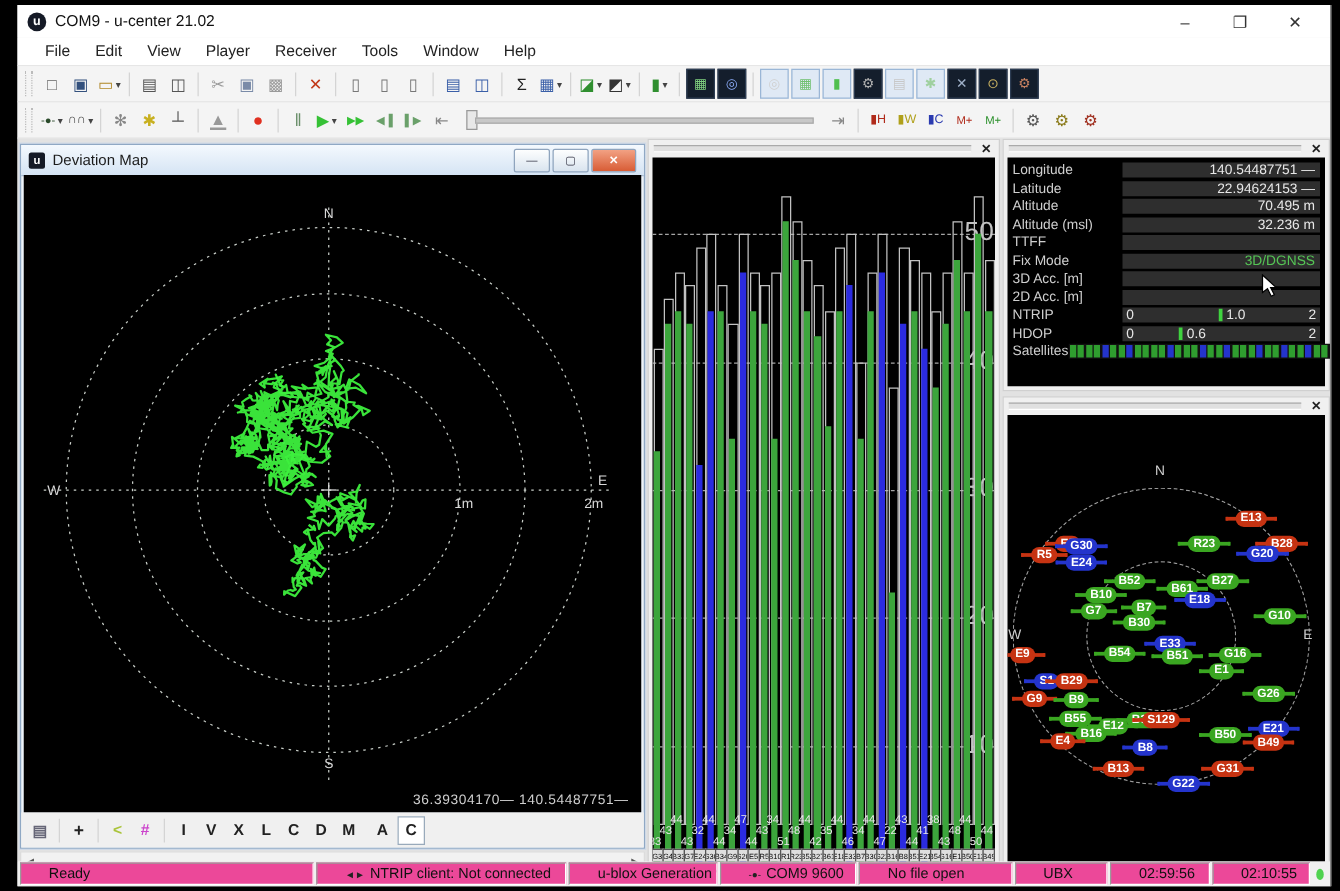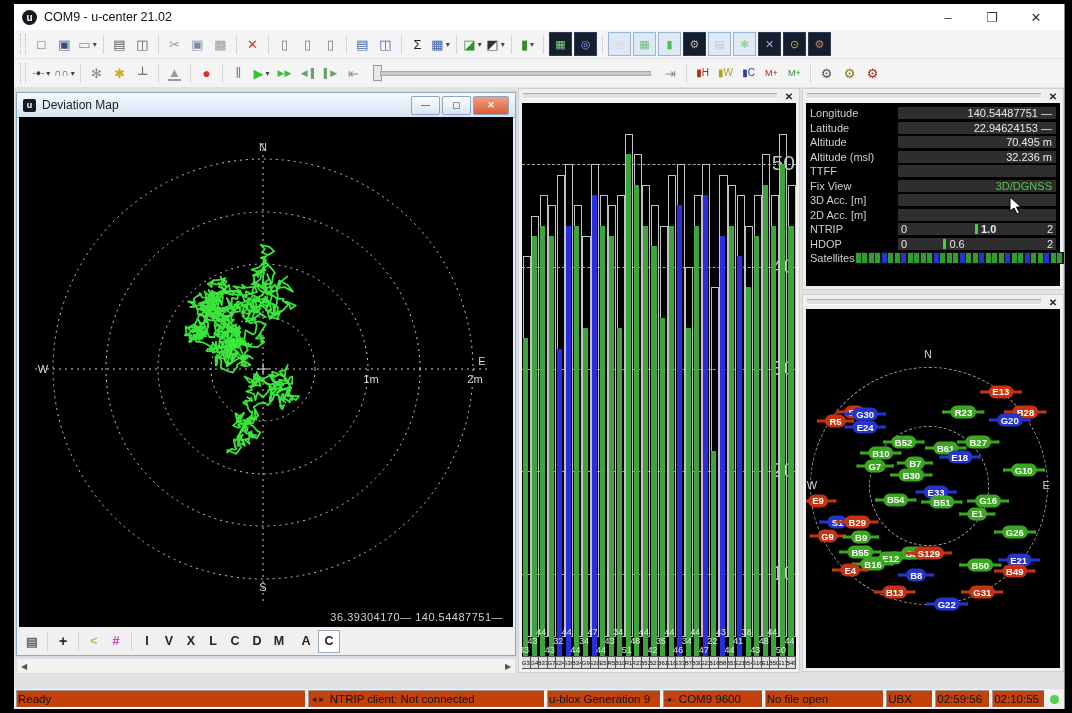--- a/index.html
+++ b/index.html
@@ -85,41 +85,51 @@
     display:flex;align-items:center;justify-content:center;}
   .sat::before,.sat::after{content:"";position:absolute;width:8px;height:3px;background:inherit;top:5px;}
   .sat::before{left:-8px;border-left:2px solid;border-color:inherit;}
   .sat::after{right:-8px;border-right:2px solid;border-color:inherit;}
   .sat span{font-size:9.5px;font-weight:bold;color:#fff;line-height:1;}
   .sat.red{background:#c63312;border-color:#c63312;}
   .sat.green{background:#3aa621;border-color:#3aa621;}
   .sat.blue{background:#2434cc;border-color:#2434cc;}
   
   #statusbar{height:20px;background:#f0f0f0;display:flex;align-items:center;padding:0 2px;gap:2px;}
-  .seg{height:16px;border:1px solid;border-color:#9b9b9b #fff #fff #9b9b9b;background:#c2410c;
-    font-size:11.5px;color:#111;display:flex;align-items:center;padding:0 1px;white-space:nowrap;overflow:hidden;}
+  .seg{height:16px;border:1px solid;border-color:#9b9b9b #fff #fff #9b9b9b;background:#ec4899;
+    font-size:11.5px;color:#111;display:flex;align-items:center;padding:0 22px;white-space:nowrap;overflow:hidden;}
   .plug{font-size:8px;margin-right:4px;color:#222;}
   #statusdot{width:9px;height:9px;border-radius:50%;background:#4fd24f;margin:0 3px;}
   #cursor{position:absolute;z-index:50;}
 </style>
 </head>
 <body>
 
 <div id="app">
 
   <div id="titlebar">
     <div id="applogo">u</div>
     <div id="apptitle">COM9 - u-center 21.02</div>
     <div id="wincontrols">
       <div class="wbtn">–</div>
       <div class="wbtn">❐</div>
       <div class="wbtn">✕</div>
     </div>
   </div>
 
+  <div id="menubar">
+      <span class="mitem">File</span>
+      <span class="mitem">Edit</span>
+      <span class="mitem">View</span>
+      <span class="mitem">Player</span>
+      <span class="mitem">Receiver</span>
+      <span class="mitem">Tools</span>
+      <span class="mitem">Window</span>
+      <span class="mitem">Help</span>
+    </div>
   <div id="toolbar1" class="toolbar">
       <span class="grip"></span>
       <span class="tbtn">
         <span class="tglyph" style="color: rgb(102, 102, 102);">□</span>
       </span>
       <span class="tbtn">
         <span class="tglyph" style="color: rgb(51, 80, 125);">▣</span>
       </span>
       <span class="tbtn">
         <span class="tglyph" style="color: rgb(176, 136, 40);">▭</span>
@@ -530,38 +540,38 @@
           </div>
           <div class="drow">
             <div class="dlabel">Altitude (msl)</div>
             <div class="dval">32.236 m</div>
           </div>
           <div class="drow">
             <div class="dlabel">TTFF</div>
             <div class="dval"></div>
           </div>
           <div class="drow">
-            <div class="dlabel">Fix View</div>
+            <div class="dlabel">Fix Mode</div>
             <div class="dval green">3D/DGNSS</div>
           </div>
           <div class="drow">
             <div class="dlabel">3D Acc. [m]</div>
             <div class="dval"></div>
           </div>
           <div class="drow">
             <div class="dlabel">2D Acc. [m]</div>
             <div class="dval"></div>
           </div>
           <div class="drow">
             <div class="dlabel">NTRIP</div>
             <div class="gcell">
               <span class="gmin">0</span>
               <span class="gmax">2</span>
               <span class="gtick" style="left: calc(50% - 2px);"></span>
-              <span class="gtxt" style="left: calc(50% + 4px); font-weight: bold;">1.0</span>
+              <span class="gtxt" style="left: calc(50% + 4px);">1.0</span>
             </div>
           </div>
           <div class="drow">
             <div class="dlabel">HDOP</div>
             <div class="gcell">
               <span class="gmin">0</span>
               <span class="gmax">2</span>
               <span class="gtick" style="left: calc(30% - 2px);"></span>
               <span class="gtxt" style="left: calc(30% + 4px);">0.6</span>
             </div>

